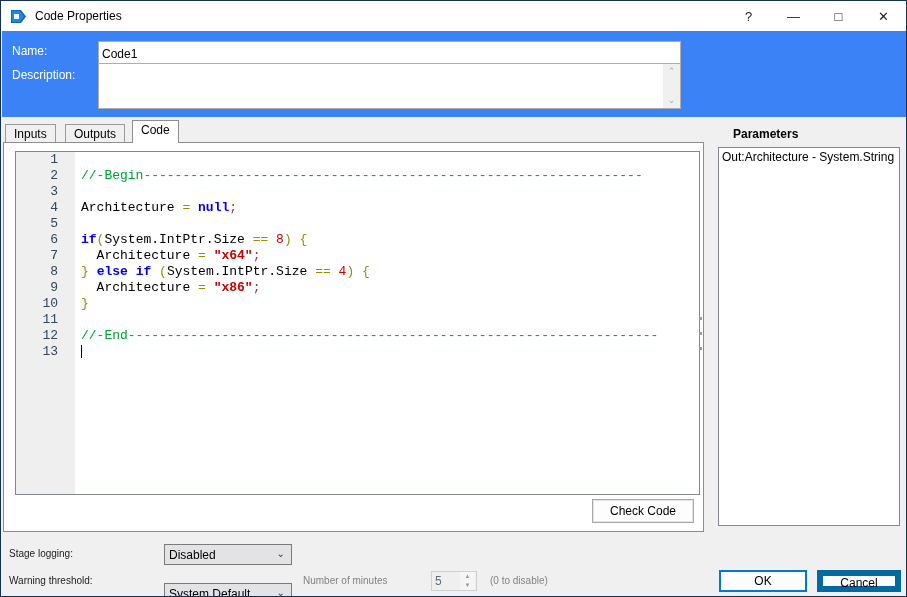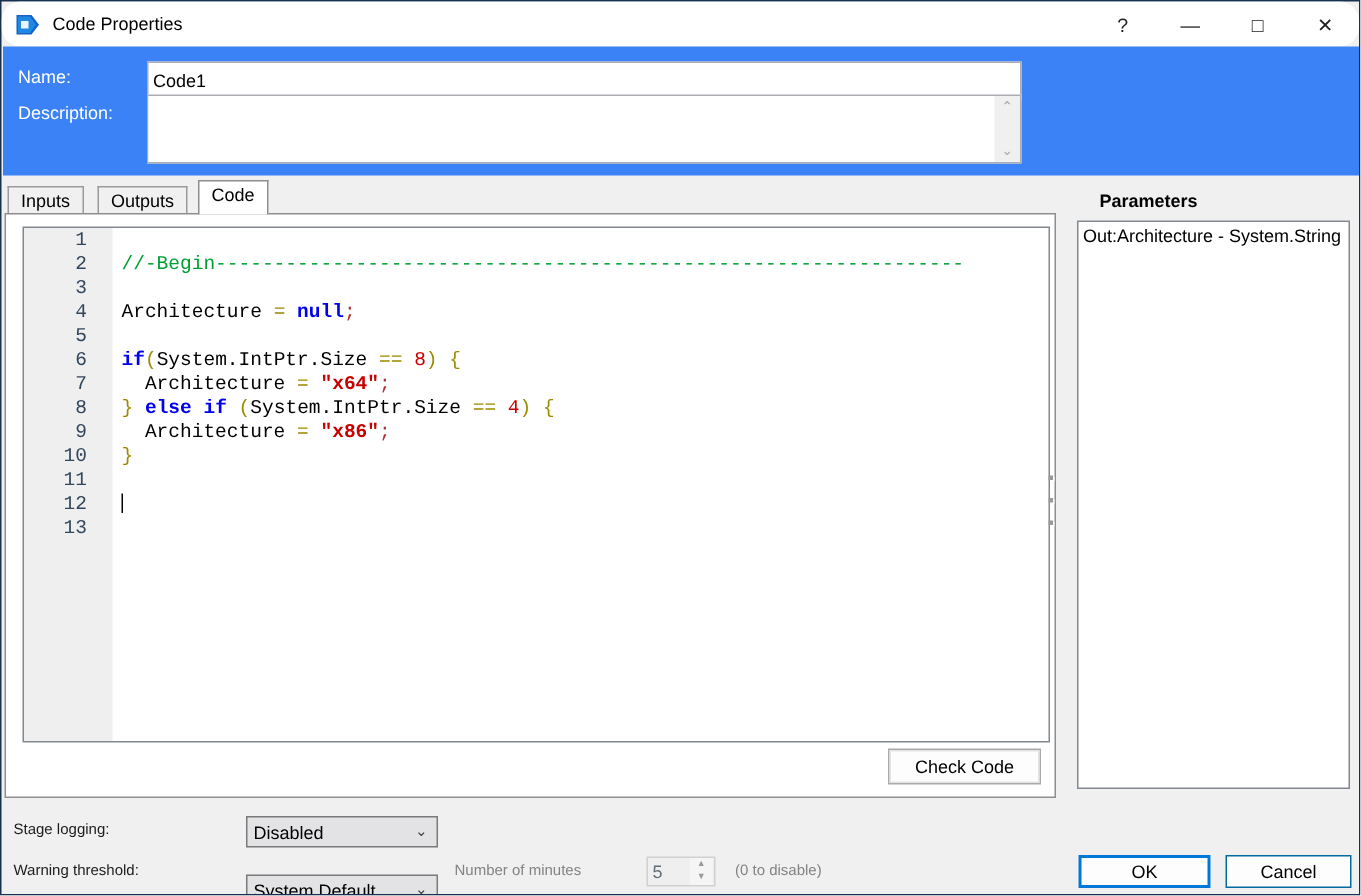--- a/index.html
+++ b/index.html
@@ -2,21 +2,21 @@
 <html><head>
 <meta charset="utf-8">
 <style>
   * { margin:0; padding:0; box-sizing:border-box; }
   html,body { width:907px; height:597px; font-family:"Liberation Sans",sans-serif; }
   .window { position:relative; width:907px; height:597px; background:#f0f0f0;
             border:1px solid #16304f; overflow:hidden; }
 
   
   .titlebar { position:absolute; left:0; top:0; width:100%; height:30px; background:#ffffff;
-              display:flex; align-items:center;border-radius:13px; }
+              display:flex; align-items:center; }
   .app-icon { width:17px; height:17px; margin-left:9px; }
   .title-text { margin-left:8px; font-size:12px; color:#000; }
   .winbtns { position:absolute; right:0; top:0; height:30px; display:flex; }
   .winbtn { width:45px; height:30px; display:flex; align-items:center; justify-content:center;
             font-size:13px; color:#222; cursor:default; }
 
   
   .header { position:absolute; left:1px; top:30px; width:905px; height:86px; background:#3b82f6; }
   .hdr-label { position:absolute; left:10px; color:#fff; font-size:12px; }
   .name-input { position:absolute; left:96px; top:10px; width:583px; height:19px;
@@ -76,21 +76,21 @@
   .combo .chev { position:absolute; right:6px; top:3px; color:#3c3c3c; font-size:10px; }
   .spinner { position:absolute; left:430px; top:570px; width:46px; height:20px; background:#efefef;
              border:1px solid #d0d0d0; }
   .spin-val { position:absolute; left:3px; top:2px; font-size:12px; color:#5f6e7d; }
   .spin-btns { position:absolute; right:1px; top:0; width:15px; height:18px; background:#f5f5f5;
                display:flex; flex-direction:column; }
   .spin-btns div { flex:1; text-align:center; font-size:6px; color:#9a9a9a; line-height:9px; }
   .btn { position:absolute; top:569px; height:22px; background:#fdfdfd; font-size:12px;
          font-family:"Liberation Sans",sans-serif; color:#000; }
   .ok-btn { left:718px; width:88px; border:2px solid #0078d7; }
-  .cancel-btn { left:816px; width:84px; border:1px solid #0369a1; }
+  .cancel-btn { left:816px; width:84px; border:6px solid #0369a1; }
 </style>
 </head>
 <body>
 
 <div class="window">
 
   <div class="titlebar">
     <svg class="app-icon" viewBox="0 0 17 17">
       <polygon points="1,2 11,2 16,8.5 11,15 1,15" fill="#1565c0"></polygon>
       <polygon points="2,3 10,3 14,8.5 10,14 2,14" fill="#1e88e5"></polygon>
@@ -146,20 +146,21 @@
           <div class="cl"><span class="cm">//-Begin----------------------------------------------------------------</span></div>
           <div class="cl"></div>
           <div class="cl"><span class="id">Architecture</span><span class="id"> </span><span class="op">=</span><span class="id"> </span><span class="kw">null</span><span class="pu">;</span></div>
           <div class="cl"></div>
           <div class="cl"><span class="kw">if</span><span class="op">(</span><span class="id">System.IntPtr.Size</span><span class="id"> </span><span class="op">==</span><span class="id"> </span><span class="nu">8</span><span class="op">)</span><span class="id"> </span><span class="op">{</span></div>
           <div class="cl"><span class="id">  Architecture</span><span class="id"> </span><span class="op">=</span><span class="id"> </span><span class="st">"x64"</span><span class="pu">;</span></div>
           <div class="cl"><span class="op">}</span><span class="id"> </span><span class="kw">else</span><span class="id"> </span><span class="kw">if</span><span class="id"> </span><span class="op">(</span><span class="id">System.IntPtr.Size</span><span class="id"> </span><span class="op">==</span><span class="id"> </span><span class="nu">4</span><span class="op">)</span><span class="id"> </span><span class="op">{</span></div>
           <div class="cl"><span class="id">  Architecture</span><span class="id"> </span><span class="op">=</span><span class="id"> </span><span class="st">"x86"</span><span class="pu">;</span></div>
           <div class="cl"><span class="op">}</span></div>
           <div class="cl"></div>
+          <div class="cl"><span class="cm">//-End--------------------------------------------------------------------</span></div>
           <div class="cl"><span class="caret"></span></div>
         </div>
     </div>
     <button class="checkcode-btn">Check Code</button>
   </div>
 
   <div class="splitter">
     <div class="grip-dot" style="top:175px;"></div>
     <div class="grip-dot" style="top:190px;"></div>
     <div class="grip-dot" style="top:205px;"></div>

